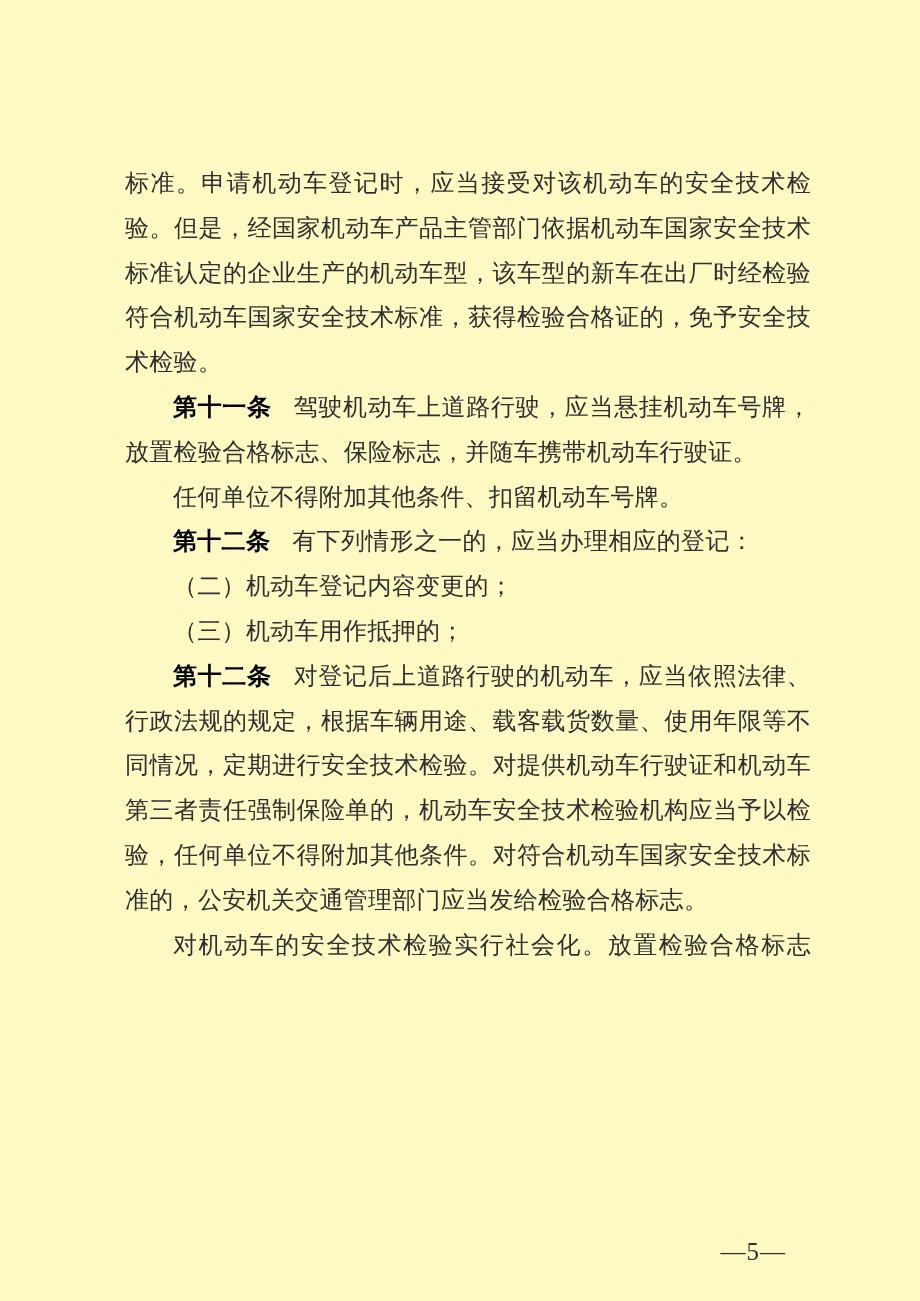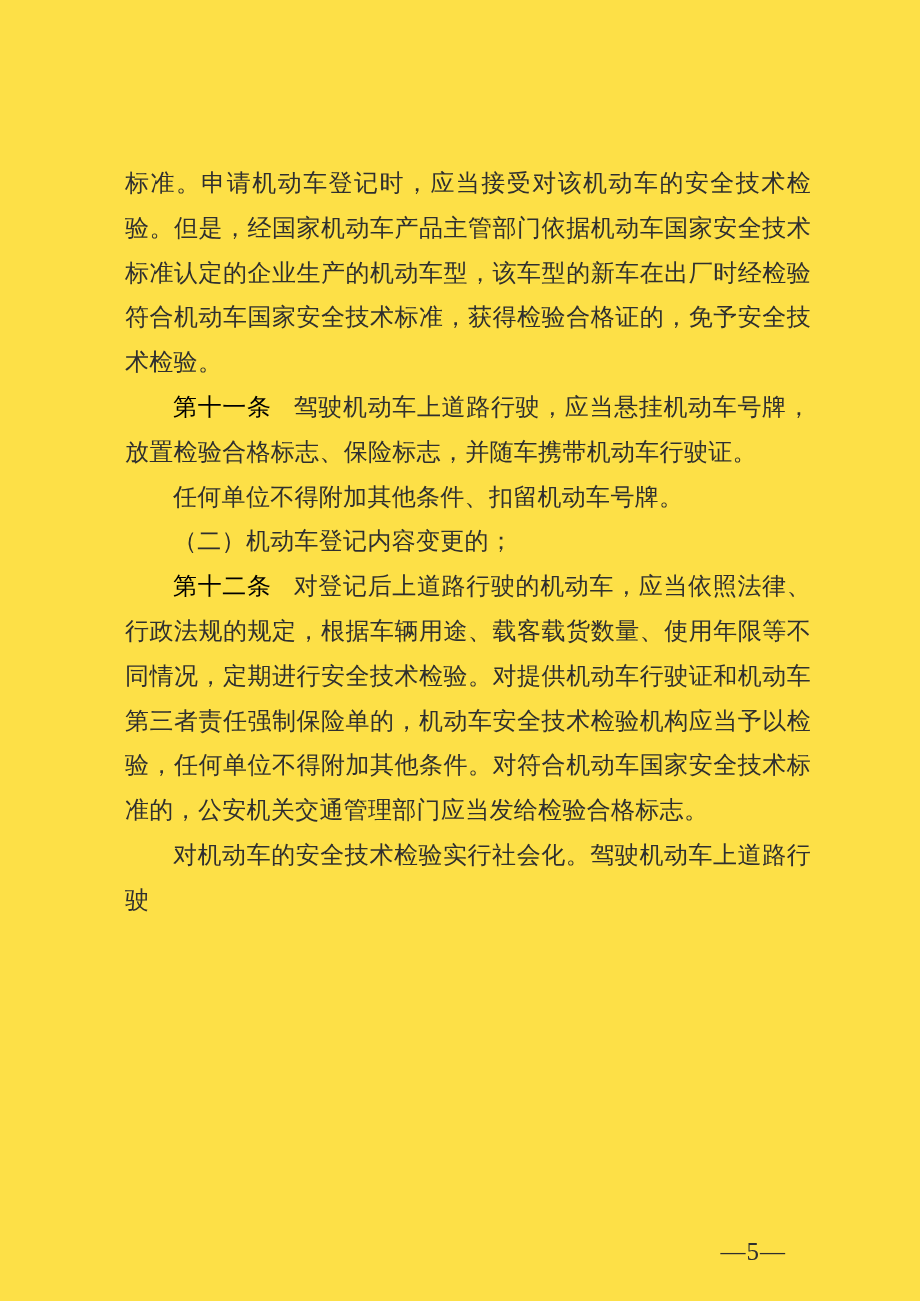--- a/index.html
+++ b/index.html
@@ -14,21 +14,21 @@
     color: #2f2f2f;
     position: relative;
     overflow: hidden;
   }
   .page {
     position: absolute;
     left: 0;
     top: 0;
     width: 920px;
     height: 1301px;
-    background: #fde047;
+    background: #fef9c3;
   }
   .text-block {
     position: absolute;
     left: 125px;
     top: 161px;
     width: 686px;
     font-size: 24px;
     line-height: 44.8px;
     text-align: justify;
     text-justify: inter-ideograph;
@@ -40,21 +40,21 @@
     text-indent: 2em;
   }
   .para.no-indent {
     text-indent: 0;
   }
   .para.fill {
     
     text-align-last: justify;
   }
   .art-num {
-    font-weight: normal;
+    font-weight: bold;
     color: #000000;
     margin-right: 0.92em;
   }
   .page-num {
     position: absolute;
     top: 1238px;
     right: 134px;
     font-size: 25px;
     line-height: 28px;
     color: #2f2f2f;
@@ -69,27 +69,29 @@
 
   <div class="text-block">
 
     <p class="para no-indent">标准。申请机动车登记时，应当接受对该机动车的安全技术检验。但是，经国家机动车产品主管部门依据机动车国家安全技术标准认定的企业生产的机动车型，该车型的新车在出厂时经检验符合机动车国家安全技术标准，获得检验合格证的，免予安全技术检验。</p>
 
     <p class="para"><span class="art-num">第十一条</span><span>驾驶机动车上道路行驶，应当悬挂机动车号牌，放置检验合格标志、保险标志，并随车携带机动车行驶证。</span></p>
 
 
     <p class="para">任何单位不得附加其他条件、扣留机动车号牌。</p>
 
+    <p class="para"><span class="art-num">第十二条</span><span>有下列情形之一的，应当办理相应的登记：</span></p>
 
 
     <p class="para">（二）机动车登记内容变更的；</p>
 
+    <p class="para">（三）机动车用作抵押的；</p>
 
 
     <p class="para"><span class="art-num">第十二条</span><span>对登记后上道路行驶的机动车，应当依照法律、行政法规的规定，根据车辆用途、载客载货数量、使用年限等不同情况，定期进行安全技术检验。对提供机动车行驶证和机动车第三者责任强制保险单的，机动车安全技术检验机构应当予以检验，任何单位不得附加其他条件。对符合机动车国家安全技术标准的，公安机关交通管理部门应当发给检验合格标志。</span></p>
 
-    <p class="para fill">对机动车的安全技术检验实行社会化。驾驶机动车上道路行驶</p>
+    <p class="para fill">对机动车的安全技术检验实行社会化。放置检验合格标志</p>
 
   </div>
 
   <div class="page-num">—5—</div>
 
 </div>
 
 </body></html>

